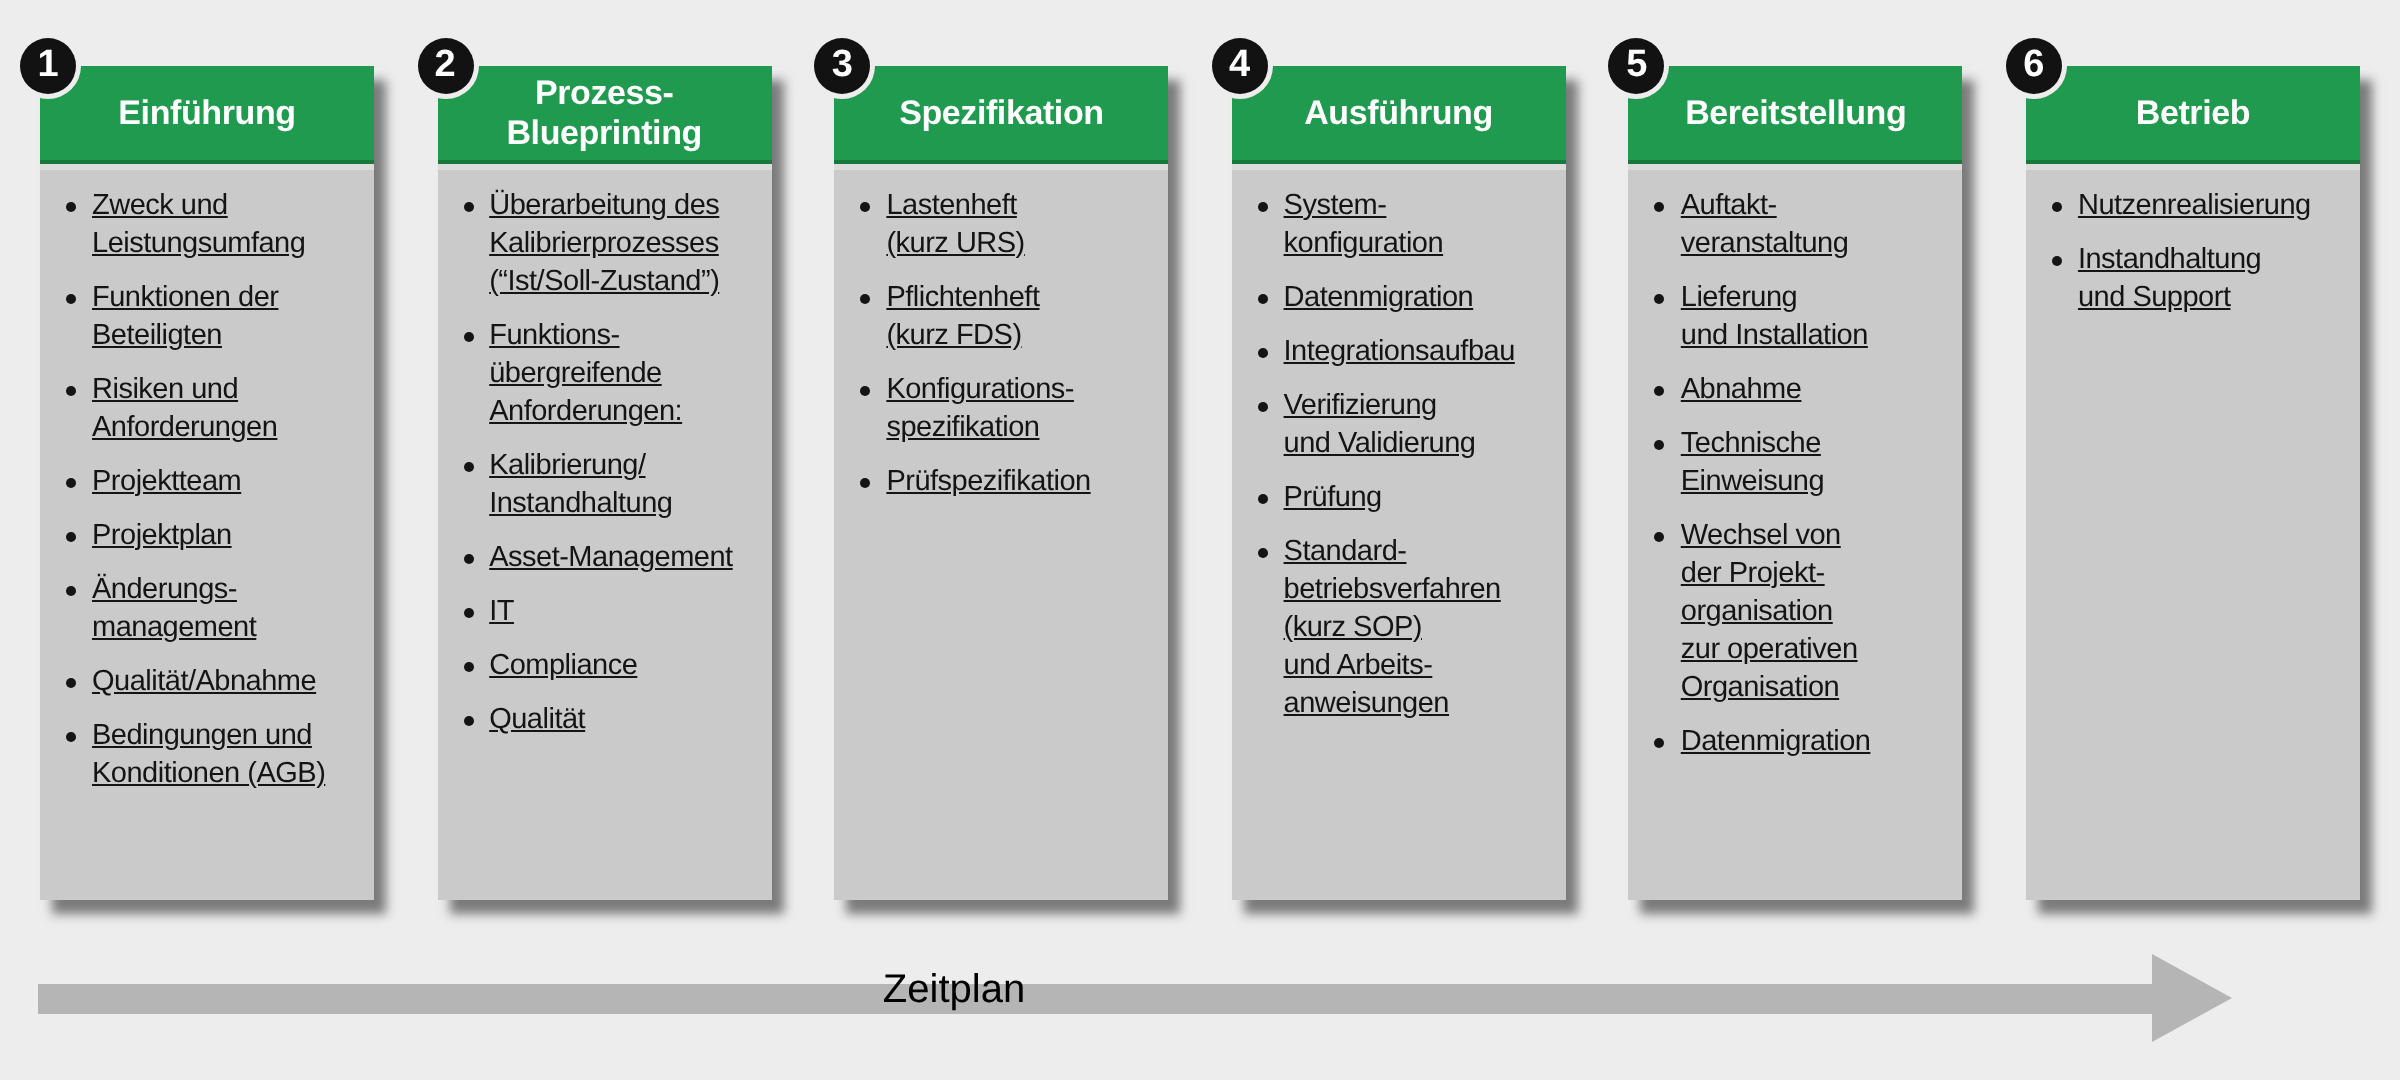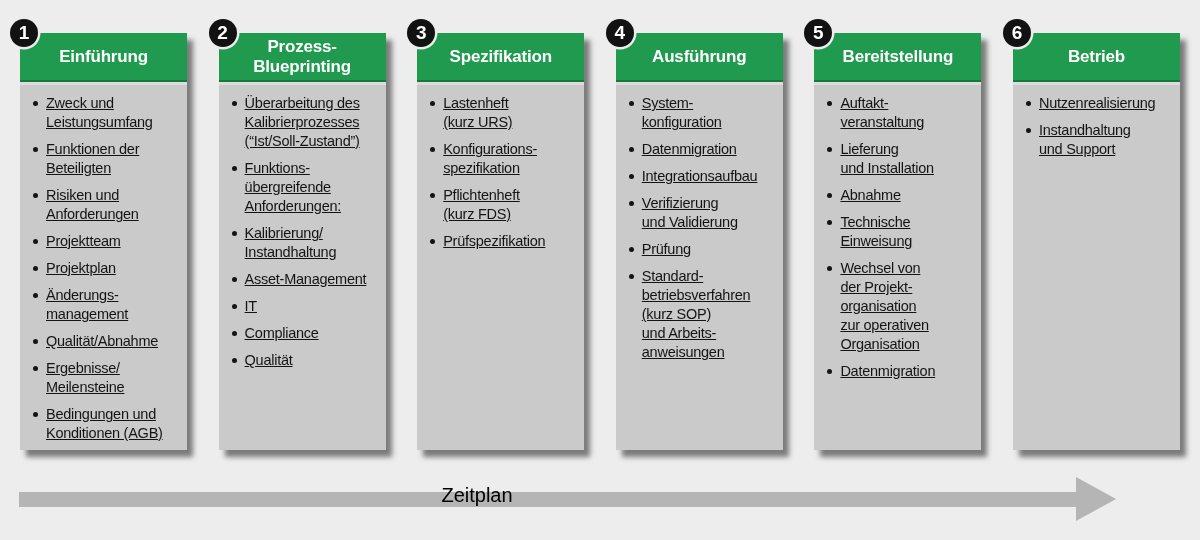--- a/index.html
+++ b/index.html
@@ -102,22 +102,20 @@
 Leistungsumfang</li>
         <li>Funktionen der
 Beteiligten</li>
         <li>Risiken und
 Anforderungen</li>
         <li>Projektteam</li>
         <li>Projektplan</li>
         <li>Änderungs-
 management</li>
         <li>Qualität/Abnahme</li>
-        <li>Ergebnisse/
-Meilensteine</li>
         <li>Bedingungen und
 Konditionen (AGB)</li>
       </ul>
     </section>
 
     <section class="card">
       <div class="badge">2</div>
       <header class="card-header">Prozess-
 Blueprinting</header>
       <ul class="card-body">
@@ -135,24 +133,24 @@
         <li>Qualität</li>
       </ul>
     </section>
 
     <section class="card">
       <div class="badge">3</div>
       <header class="card-header">Spezifikation</header>
       <ul class="card-body">
         <li>Lastenheft
 (kurz URS)</li>
+        <li>Pflichtenheft
+(kurz FDS)</li>
         <li>Konfigurations-
 spezifikation</li>
-        <li>Pflichtenheft
-(kurz FDS)</li>
         <li>Prüfspezifikation</li>
       </ul>
     </section>
 
     <section class="card">
       <div class="badge">4</div>
       <header class="card-header">Ausführung</header>
       <ul class="card-body">
         <li>System-
 konfiguration</li>

